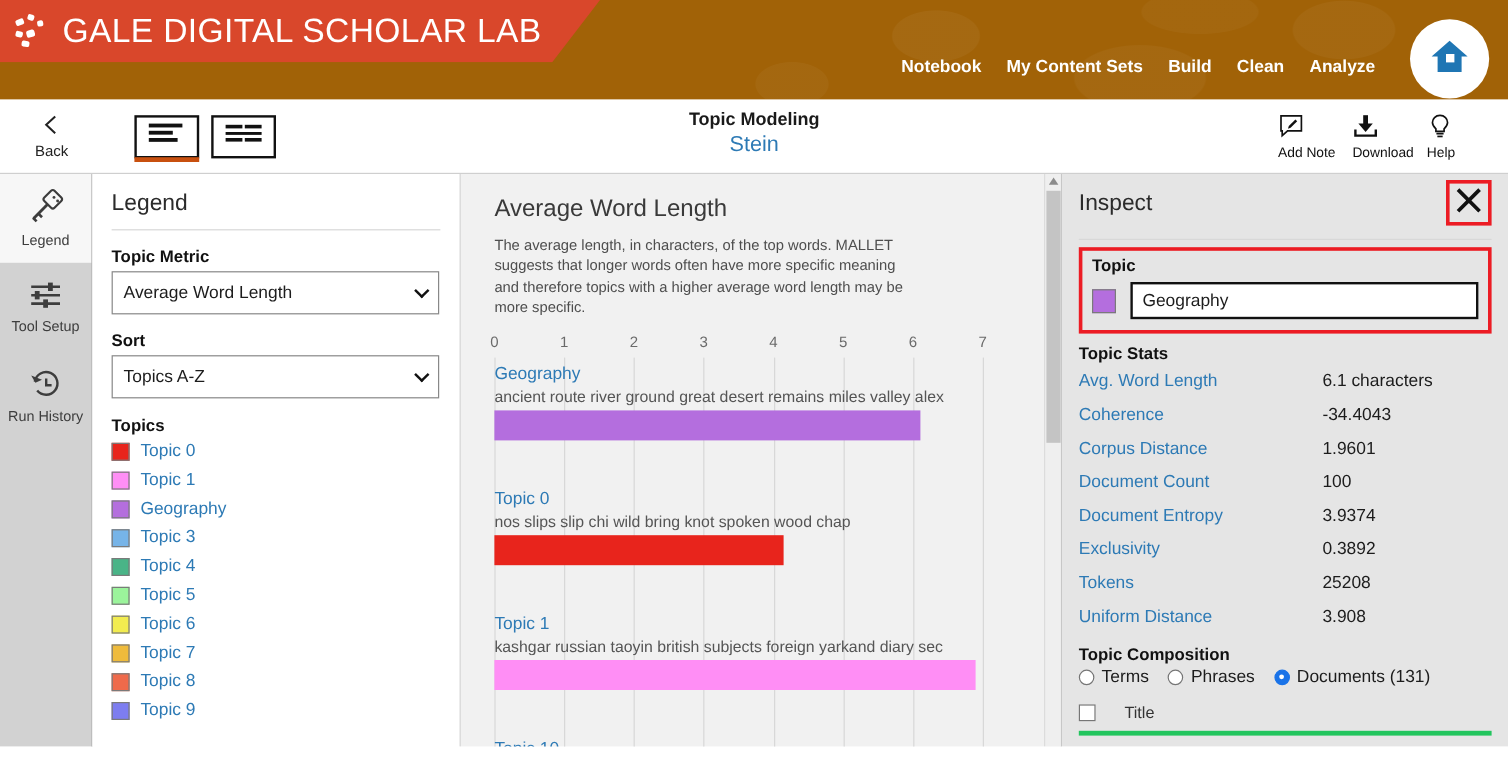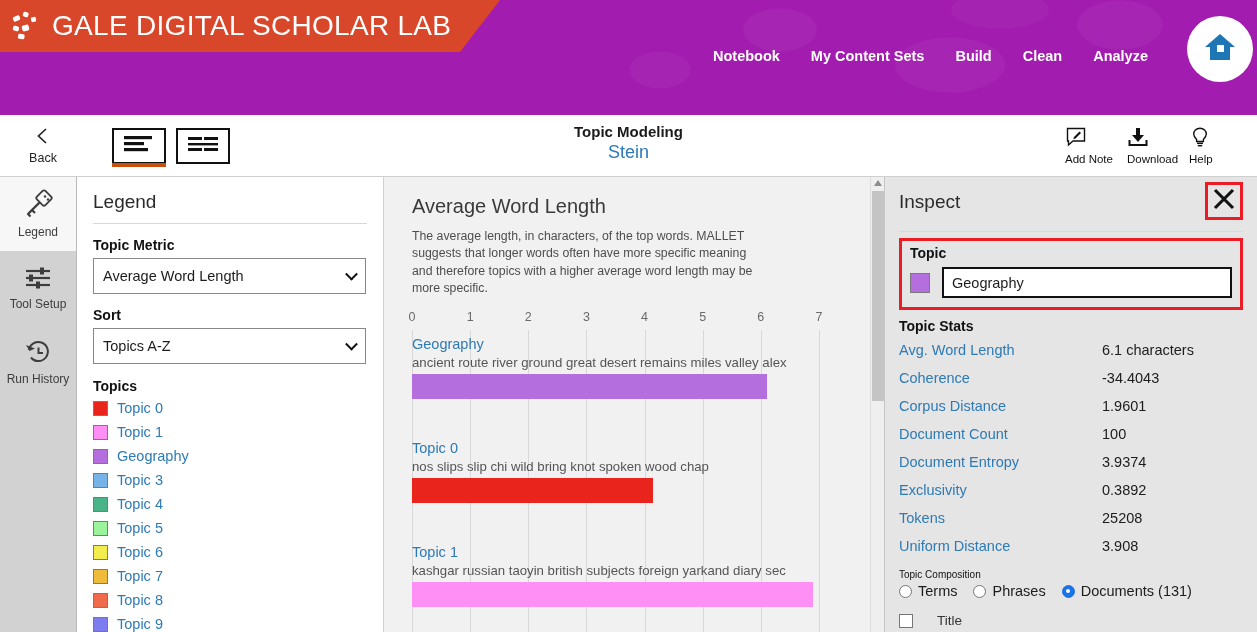--- a/index.html
+++ b/index.html
@@ -6,22 +6,22 @@
   html, body {
     width: 1257px; height: 632px;
     font-family: "Liberation Sans", sans-serif;
     overflow: hidden;
     background: #ffffff;
   }
 
   
   .banner {
     position: relative;
-    height: 115px;
-    background: #a21caf;
+    height: 83px;
+    background: #a16207;
     overflow: hidden;
   }
   .banner-texture {
     position: absolute; inset: 0;
     background:
       radial-gradient(ellipse 60px 35px at 780px 30px, rgba(255,255,255,.045) 0 60%, transparent 62%),
       radial-gradient(ellipse 90px 45px at 950px 65px, rgba(255,255,255,.04) 0 60%, transparent 62%),
       radial-gradient(ellipse 70px 40px at 1120px 25px, rgba(255,255,255,.04) 0 60%, transparent 62%),
       radial-gradient(ellipse 50px 30px at 660px 70px, rgba(255,255,255,.035) 0 60%, transparent 62%),
       radial-gradient(ellipse 80px 30px at 1000px 10px, rgba(255,255,255,.03) 0 60%, transparent 62%);
@@ -39,22 +39,22 @@
   .brand-title {
     color: #ffffff;
     font-size: 28px;
     font-weight: 400;
     letter-spacing: .3px;
     white-space: nowrap;
   }
   .topnav {
     position: absolute;
     right: 0; top: 30px;
-    display: flex; align-items: center; gap: 31px;
-    padding-right: 4px;
+    display: flex; align-items: center; gap: 21px;
+    padding-right: 16px;
     z-index: 3;
   }
   .topnav a {
     color: #ffffff; font-size: 14.5px; font-weight: bold;
     text-decoration: none; white-space: nowrap;
   }
   .home-btn {
     width: 66px; height: 66px; border-radius: 50%;
     background: #ffffff;
     display: flex; align-items: center; justify-content: center;
@@ -241,21 +241,21 @@
     flex: 1 1 auto; height: 31px;
     border: 2px solid #111; background: #fff;
     font-size: 14.5px; color: #1c1c1c;
     padding: 0 8px;
     font-family: "Liberation Sans", sans-serif;
   }
   .stats-head { font-size: 14px; font-weight: bold; color: #111; margin: 8px 0 2px; }
   .stat-row { display: flex; height: 28px; align-items: center; }
   .stat-row .k { width: 203px; font-size: 14.5px; color: #2d7ab5; }
   .stat-row .v { font-size: 14.5px; color: #1c1c1c; }
-  .comp-head { font-size: 10px; font-weight: normal; color: #111; margin: 9px 0 3px; }
+  .comp-head { font-size: 14px; font-weight: bold; color: #111; margin: 9px 0 3px; }
   .radios { display: flex; align-items: center; gap: 16px; }
   .radio { display: flex; align-items: center; gap: 6px; cursor: pointer; }
   .rdot {
     width: 13px; height: 13px; border-radius: 50%;
     border: 1px solid #767676; background: #fff;
     display: inline-block; position: relative; flex: 0 0 auto;
   }
   .radio.on .rdot { border-color: #1a73e8; background: #1a73e8; }
   .radio.on .rdot::after {
     content: ""; position: absolute; left: 3.5px; top: 3.5px;

